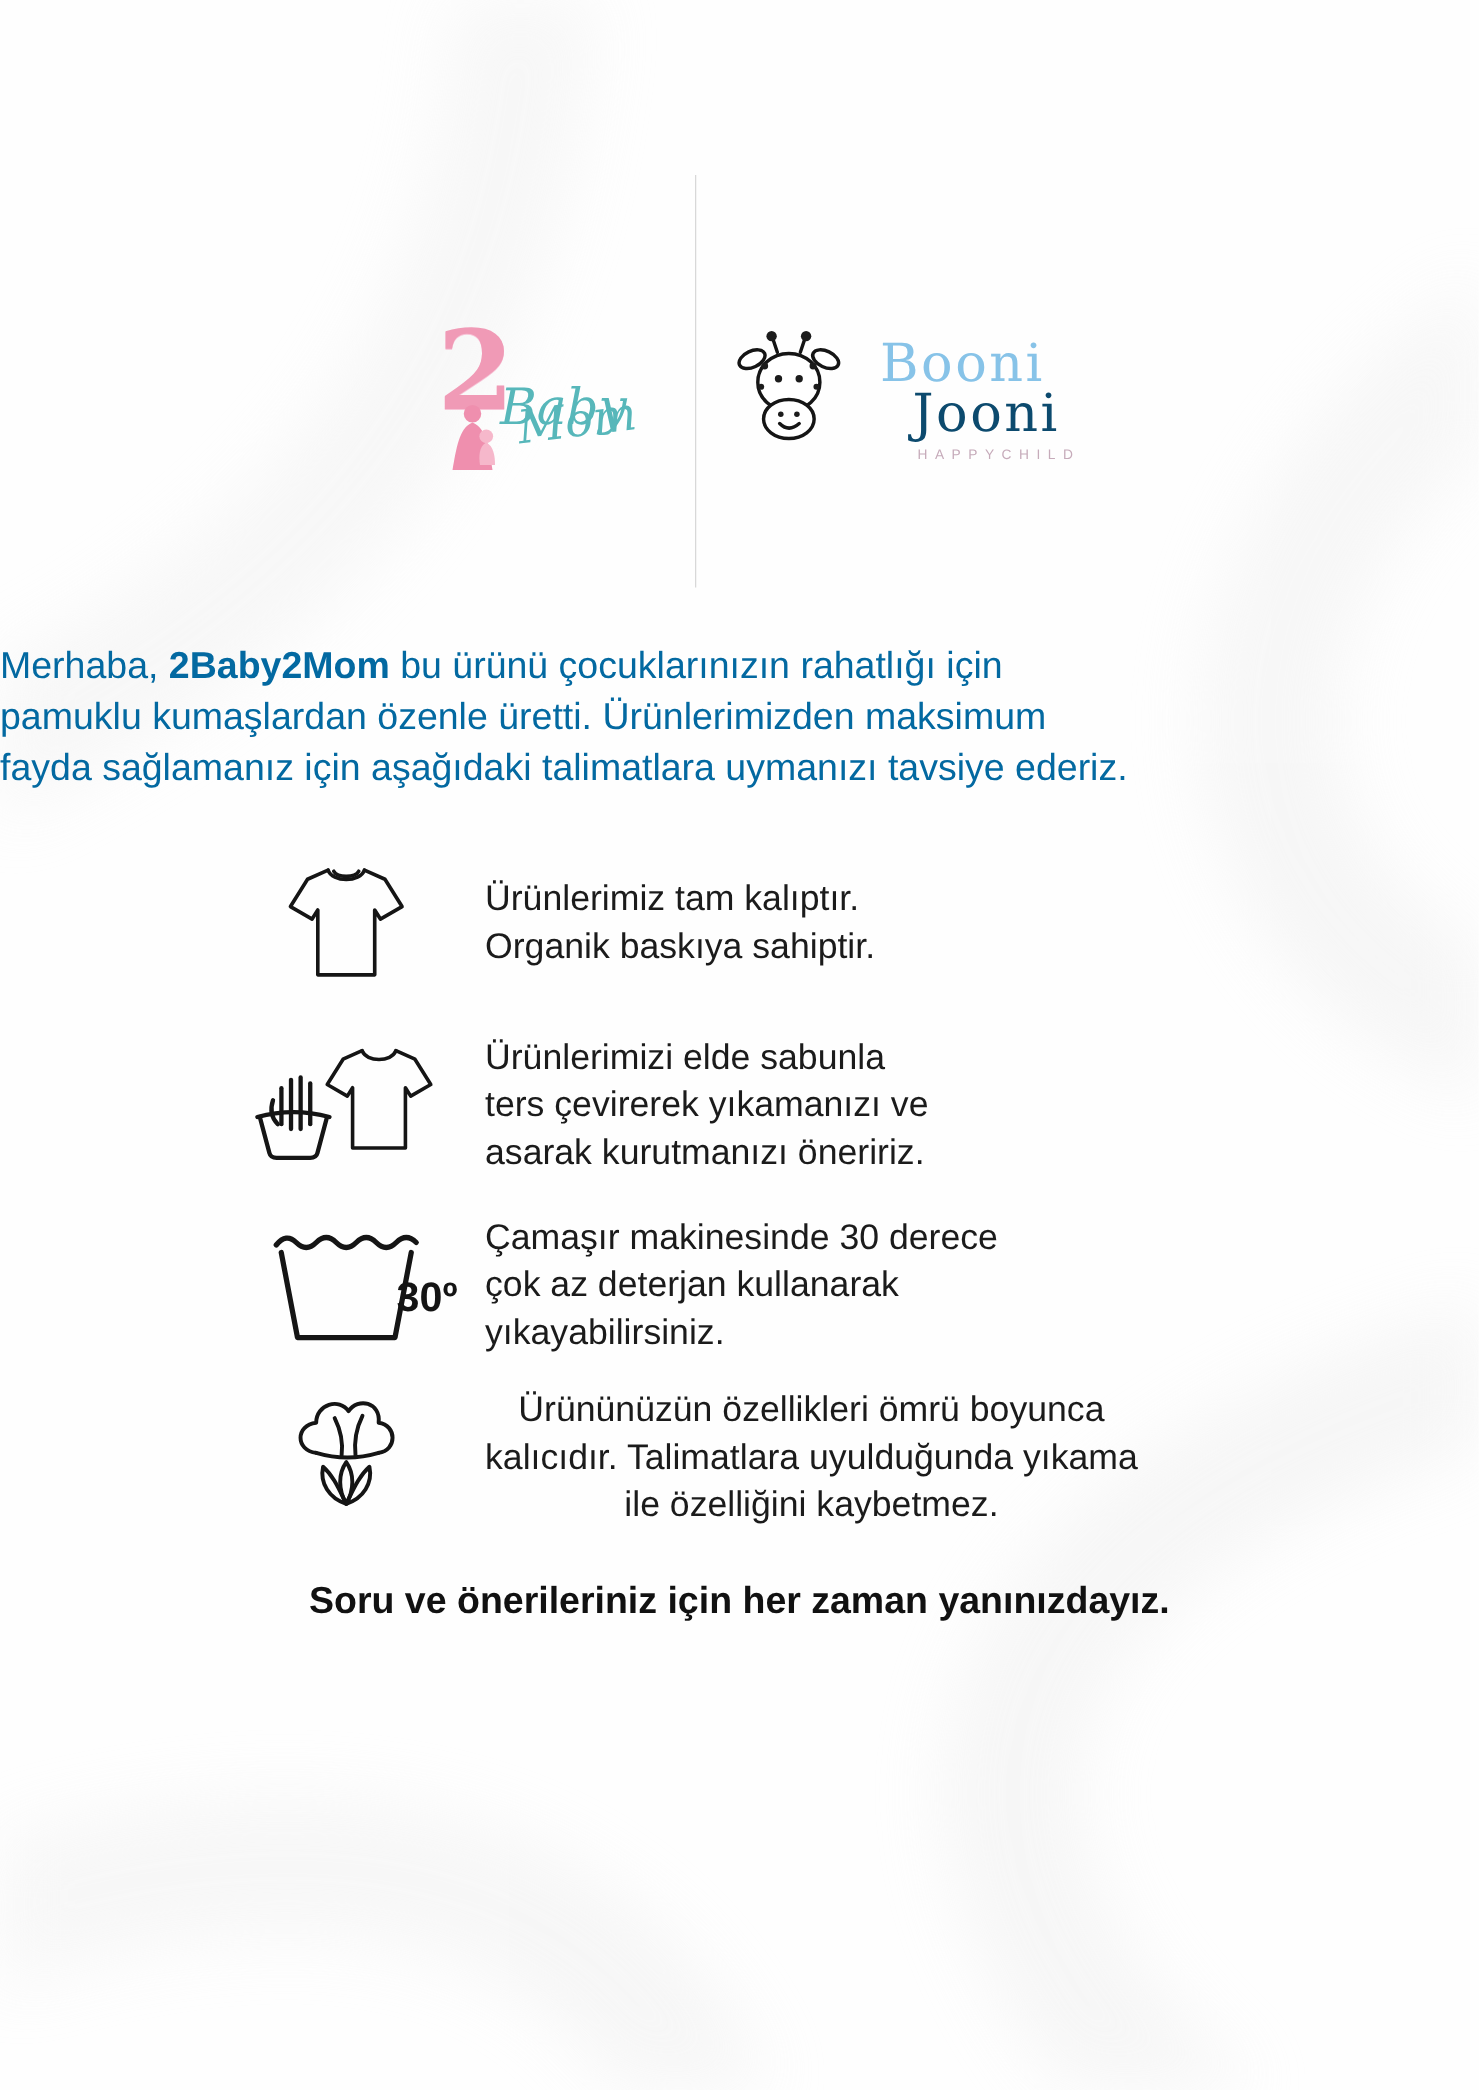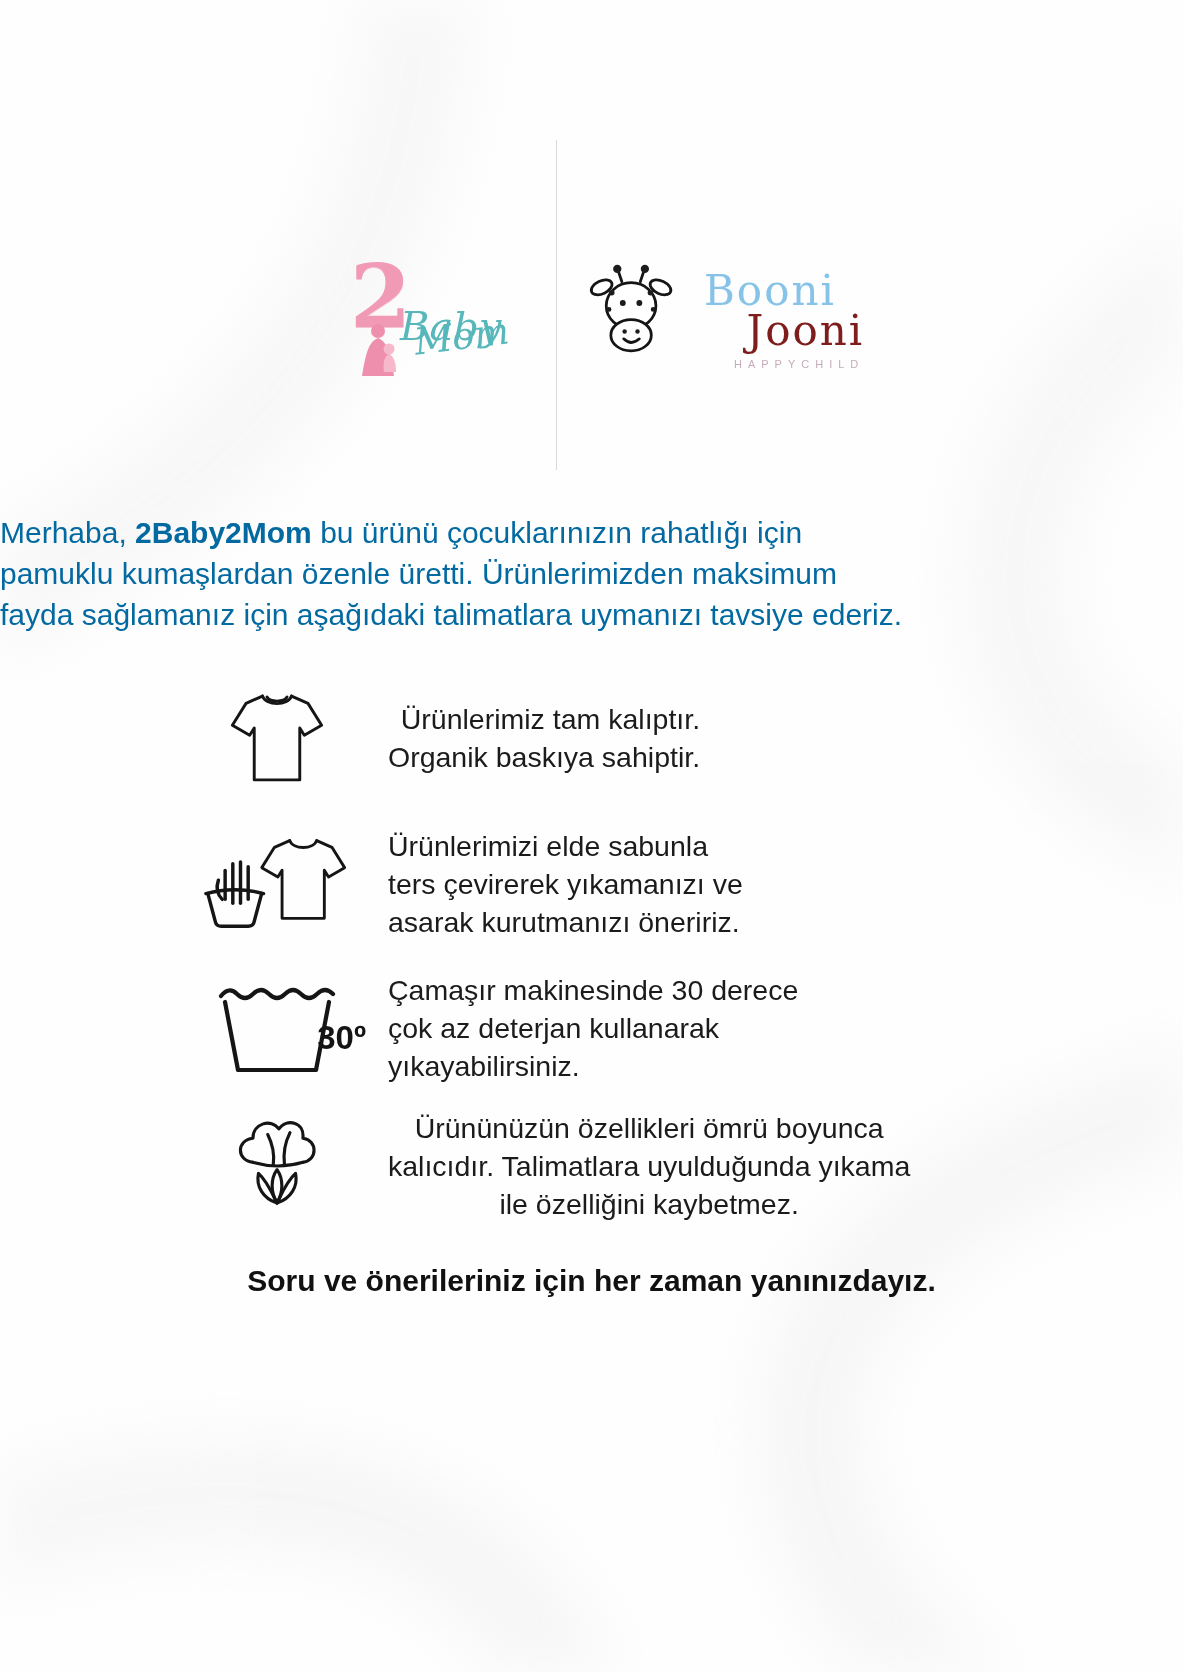--- a/index.html
+++ b/index.html
@@ -75,24 +75,23 @@
   .lr-text .booni {
     font-family: "DejaVu Serif", serif;
     font-size: 42px; line-height: 1.0;
     letter-spacing: 2px;
     color: #87c3e8;
   }
   .lr-text .jooni {
     font-family: "DejaVu Serif", serif;
     font-size: 42px; line-height: 1.0;
     letter-spacing: 2px;
-    color: #7f1d1d;
+    color: #0c4a6e;
     padding-left: 26px;
     margin-top: -2px;
-    text-align: right;
   }
   .lr-text .happychild {
     font-size: 11px;
     letter-spacing: 6px;
     color: #c6abba;
     padding-left: 30px;
     margin-top: 6px;
   }
 
   
@@ -108,21 +107,21 @@
   .intro .brand { font-weight: bold; }
 
   
   .row {
     position: absolute;
     left: 188px;
     display: flex;
     align-items: center;
     height: 132px;
   }
-  .row-1 { top: 672px; text-align: right; }
+  .row-1 { top: 672px; }
   .row-2 { top: 818px; }
   .row-3 { top: 962px; }
   .row-4 { top: 1100px; text-align: center; }
   .icon-col {
     width: 178px;
     display: flex;
     justify-content: center;
     align-items: center;
     flex: 0 0 178px;
     position: relative;

